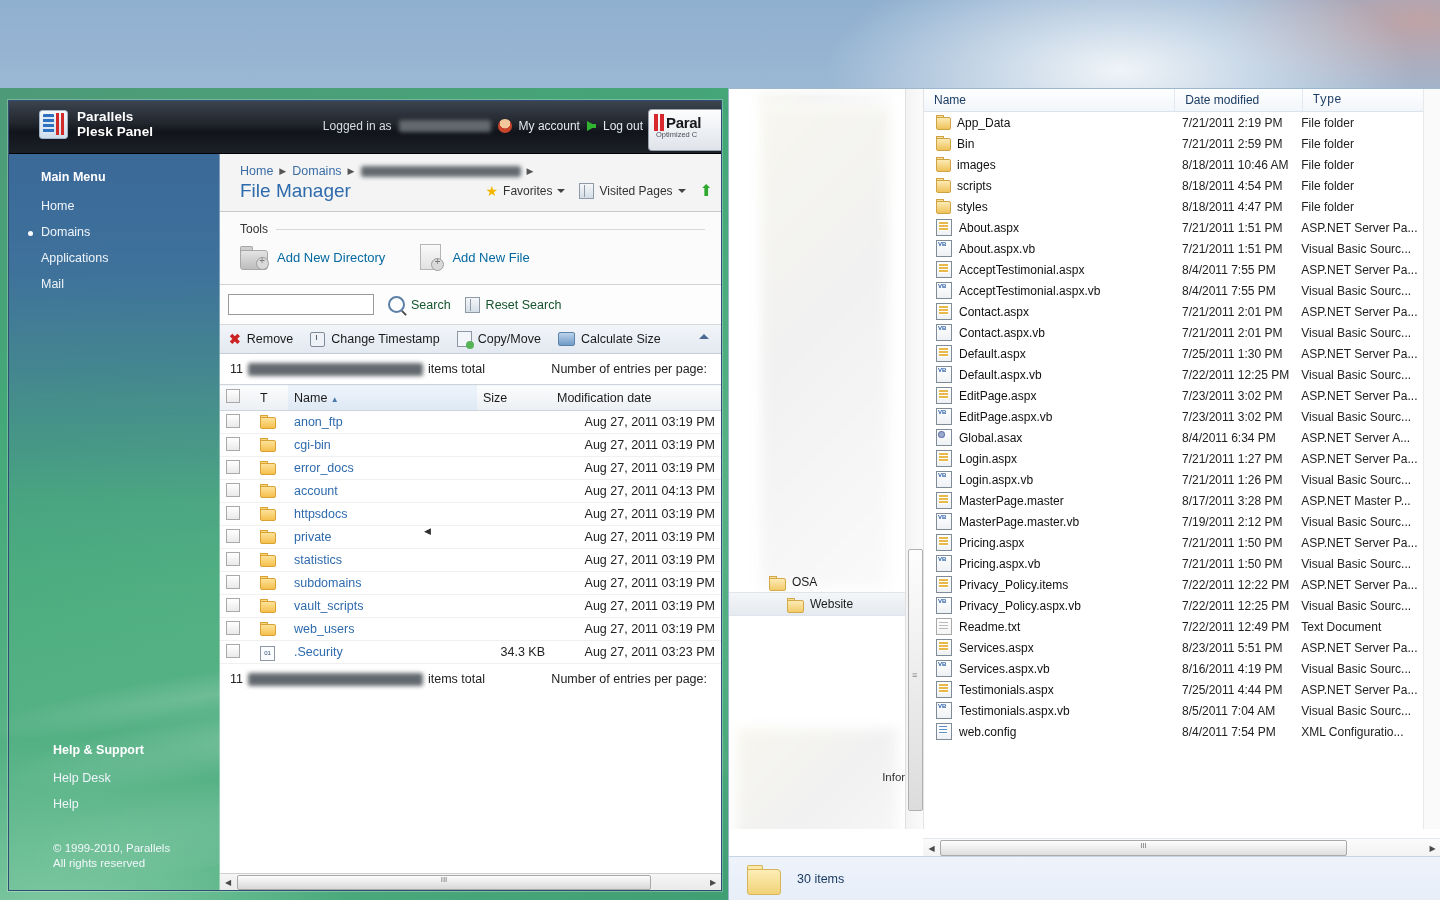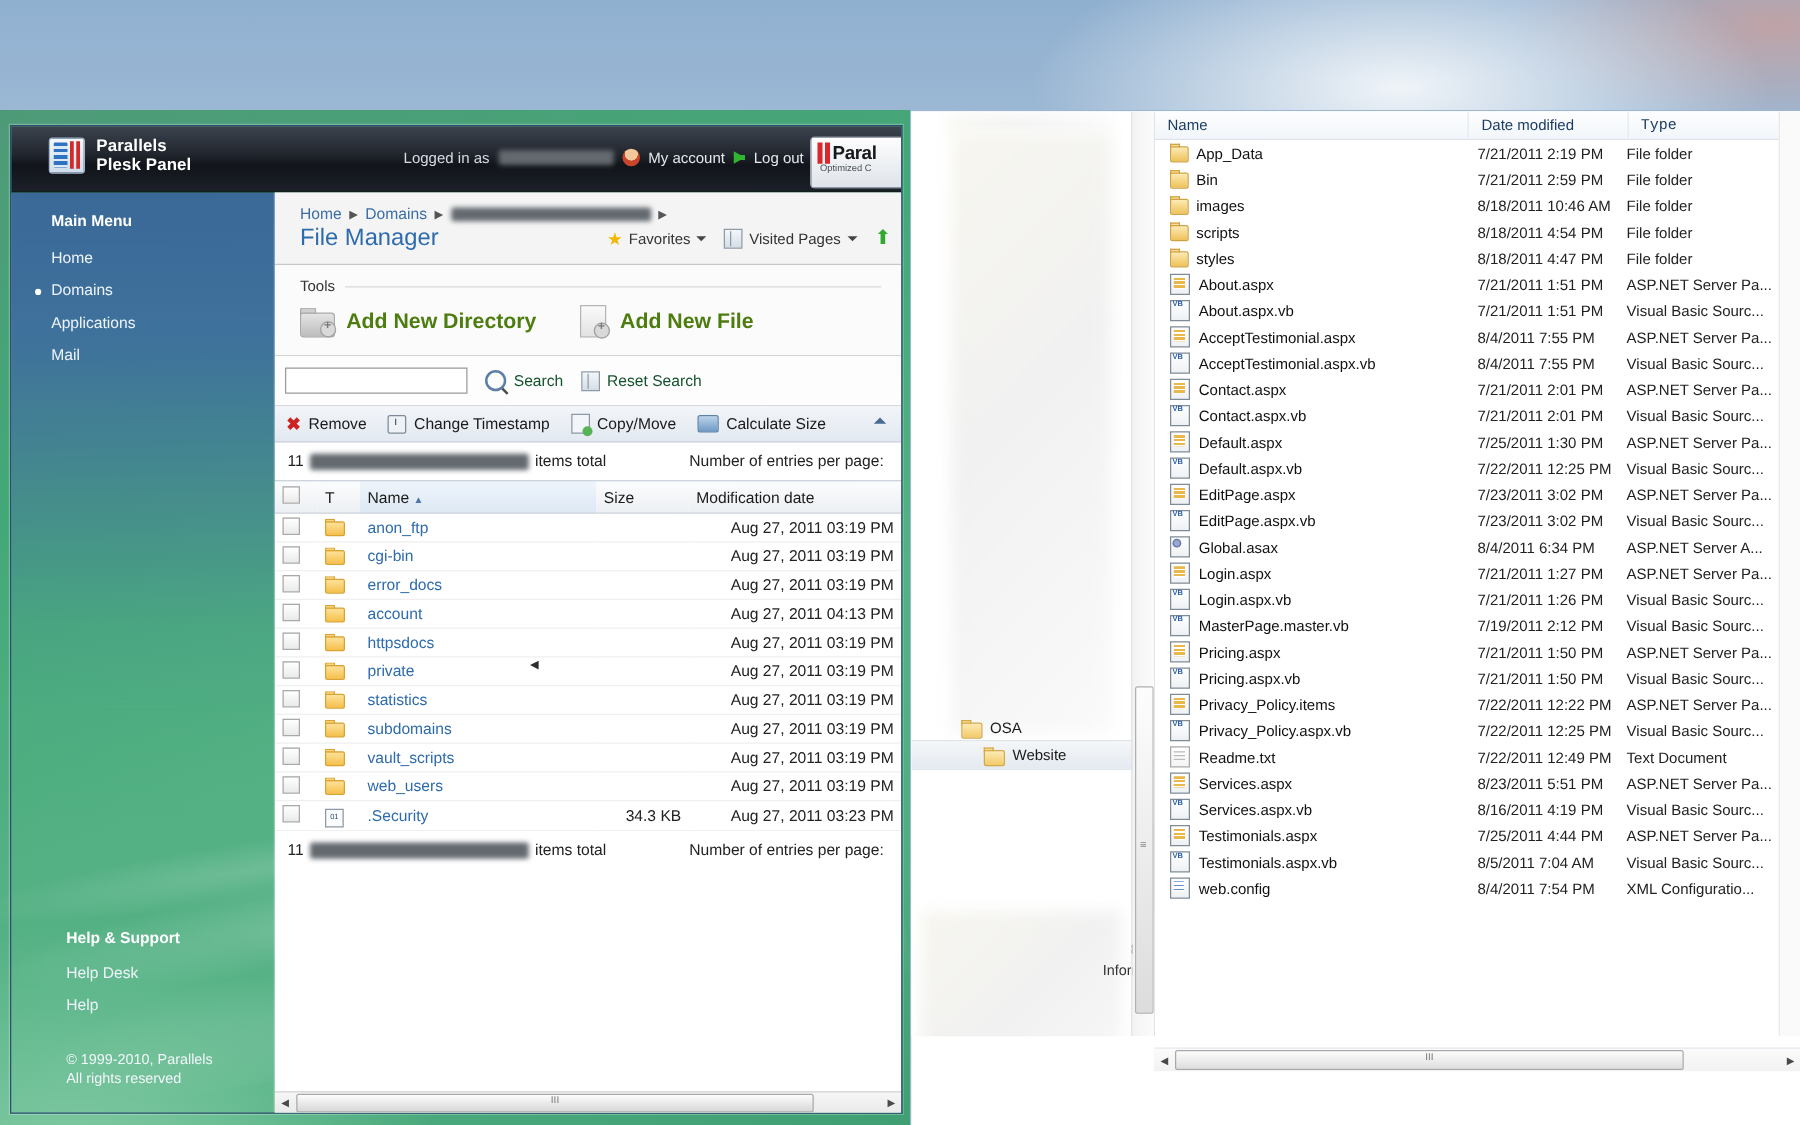--- a/index.html
+++ b/index.html
@@ -107,21 +107,21 @@
   .headlinks{display:flex;align-items:center;gap:14px;font-size:12px;color:#333;}
   .headlinks .hl{display:flex;align-items:center;gap:5px;cursor:default;}
   .caret{width:0;height:0;border-top:4px solid #444;border-left:4px solid transparent;border-right:4px solid transparent;display:inline-block;}
   .star{color:#f3b700;font-size:14px;line-height:12px;}
   .uparrow{color:#2faa2f;font-size:16px;line-height:12px;}
 
   .tools-wrap{background:#fbfbfb;border-bottom:1px solid #d4d4d4;padding:10px 0 14px 0;}
   .tools-label{display:flex;align-items:center;gap:8px;padding:0 16px 0 20px;font-size:12px;color:#333;}
   .tools-label .rule{flex:1;height:1px;background:#d9d9d9;}
   .tools-row{display:flex;gap:34px;padding:8px 0 0 20px;align-items:center;}
-  .tool-btn{display:flex;align-items:center;gap:9px;font-size:17px;color:#4d7c0f;cursor:default;font-weight:bold;}
+  .tool-btn{display:flex;align-items:center;gap:9px;font-size:13px;color:#0369a1;cursor:default;}
   .ic-folder-add{width:28px;height:23px;position:relative;}
   .ic-folder-add .fb{position:absolute;left:0;top:4px;width:26px;height:18px;border-radius:2px 3px 3px 3px;
     background:linear-gradient(180deg,#e4e4e4,#bdbdbd);border:1px solid #a8a8a8;}
   .ic-folder-add .ft{position:absolute;left:0;top:0px;width:11px;height:5px;border-radius:2px 2px 0 0;background:#cfcfcf;border:1px solid #a8a8a8;border-bottom:none;}
   .ic-folder-add .plus{position:absolute;right:-1px;bottom:-1px;width:11px;height:11px;border-radius:50%;background:#d9d9d9;border:1px solid #9e9e9e;}
   .ic-folder-add .plus:before{content:"+";position:absolute;left:2px;top:-3px;font-size:10px;color:#7a7a7a;}
   .ic-file-add{width:24px;height:26px;position:relative;}
   .ic-file-add .pg{position:absolute;left:1px;top:0;width:19px;height:24px;background:linear-gradient(180deg,#fafafa,#e2e2e2);border:1px solid #b5b5b5;}
   .ic-file-add .plus{position:absolute;right:-1px;bottom:-1px;width:11px;height:11px;border-radius:50%;background:#d9d9d9;border:1px solid #9e9e9e;}
   .ic-file-add .plus:before{content:"+";position:absolute;left:2px;top:-3px;font-size:10px;color:#7a7a7a;}
@@ -715,20 +715,28 @@
           <div class="exp-row">
             <span class="c-name">
               <span class="fi vb"></span>
               <span>Login.aspx.vb</span>
             </span>
             <span class="c-date">7/21/2011 1:26 PM</span>
             <span class="c-type">Visual Basic Sourc...</span>
           </div>
           <div class="exp-row">
             <span class="c-name">
+              <span class="fi aspx"></span>
+              <span>MasterPage.master</span>
+            </span>
+            <span class="c-date">8/17/2011 3:28 PM</span>
+            <span class="c-type">ASP.NET Master P...</span>
+          </div>
+          <div class="exp-row">
+            <span class="c-name">
               <span class="fi vb"></span>
               <span>MasterPage.master.vb</span>
             </span>
             <span class="c-date">7/19/2011 2:12 PM</span>
             <span class="c-type">Visual Basic Sourc...</span>
           </div>
           <div class="exp-row">
             <span class="c-name">
               <span class="fi aspx"></span>
               <span>Pricing.aspx</span>
@@ -813,13 +821,20 @@
     </div>
   </div>
 
   <div class="exp-hscroll">
     <span class="arrowl">◀</span>
     <span class="thumb" style="width:405px"></span>
     <span style="flex:1"></span>
     <span class="arrowr">▶</span>
   </div>
 
+  <div class="exp-status">
+    <span class="st-folder">
+        <i class="t"></i>
+        <i class="b"></i>
+      </span>
+    <span class="st-text">30 items</span>
+  </div>
 </div>
 
 </body></html>

